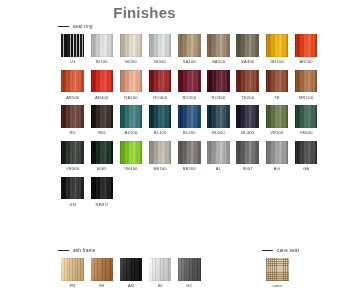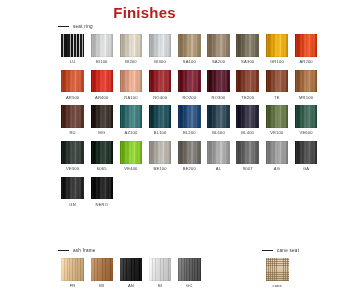--- a/index.html
+++ b/index.html
@@ -3,21 +3,21 @@
 <meta charset="utf-8">
 <style>
   html,body{margin:0;padding:0;}
   body{
     width:356px;height:300px;background:#ffffff;
     font-family:"Liberation Sans","DejaVu Sans",sans-serif;
     overflow:hidden;position:relative;
   }
   #title{
     position:absolute;top:4px;left:0;width:289px;text-align:center;
-    font-size:15px;font-weight:bold;color:#b91c1c;letter-spacing:.2px;
+    font-size:15px;font-weight:bold;color:#737373;letter-spacing:.2px;
   }
   .section-head{
     position:absolute;display:flex;align-items:center;gap:4px;
     font-size:4.6px;color:#333;letter-spacing:.25px;
   }
   .section-head .rule{
     display:inline-block;width:11px;height:1px;background:#222;
   }
   .grid{position:absolute;display:flex;flex-wrap:wrap;}
   .cell{width:29.2px;display:flex;flex-direction:column;align-items:center;}

